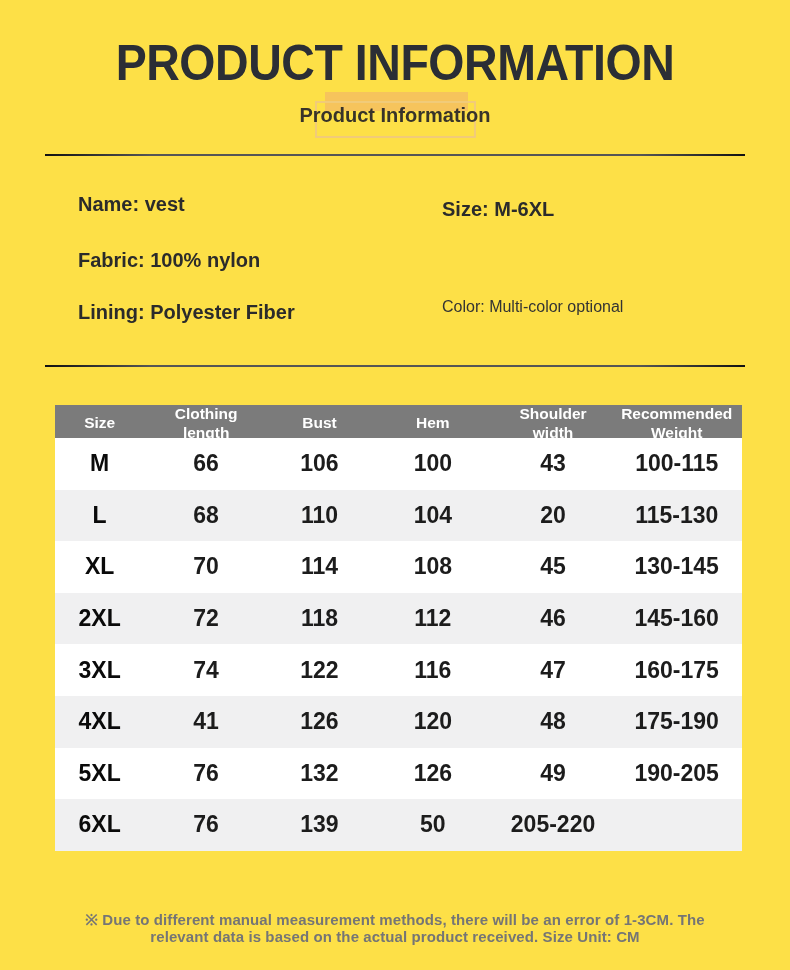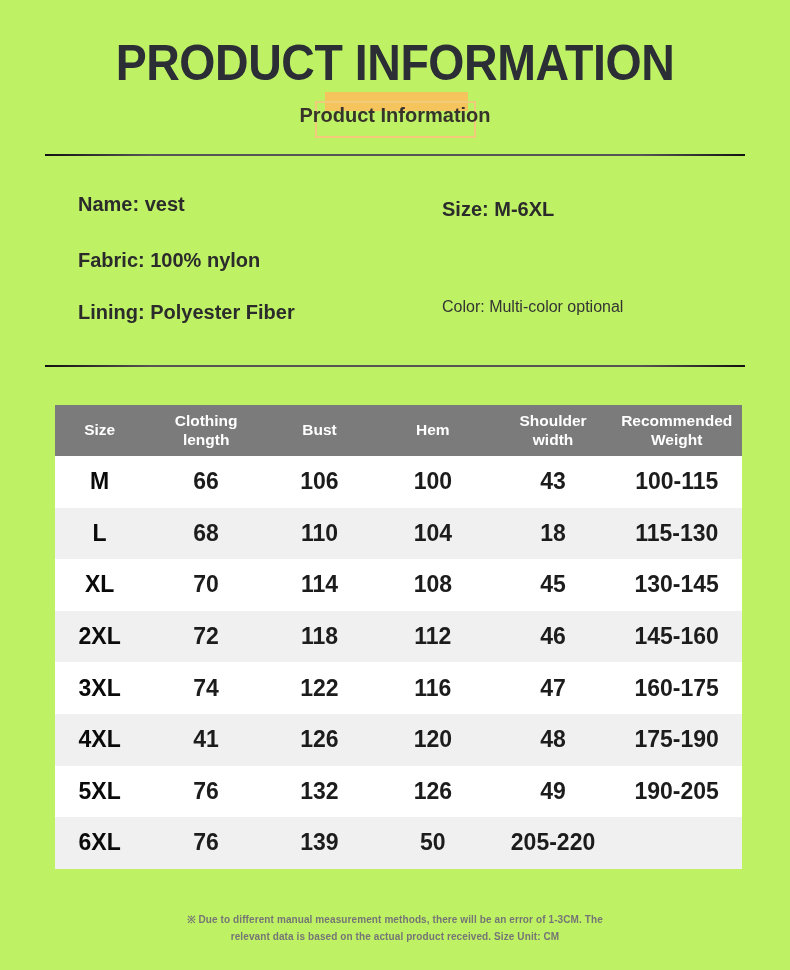--- a/index.html
+++ b/index.html
@@ -1,21 +1,21 @@
 <!DOCTYPE html>
 <html><head>
 <meta charset="utf-8">
 <style>
   * { margin: 0; padding: 0; box-sizing: border-box; }
   html, body { background: #ffffff; }
   .page {
     position: relative;
     width: 790px;
     height: 970px;
-    background: #bef264;
+    background: #fde047;
     font-family: "Liberation Sans", sans-serif;
     overflow: hidden;
     padding-left: 20px;
   }
 
   
   .main-title {
     position: absolute;
     top: 34px;
     left: 0;
@@ -91,21 +91,21 @@
     top: 405px;
     width: 687px;
   }
   .t-row {
     display: grid;
     grid-template-columns: 13% 18% 15% 18% 17% 19%;
     align-items: center;
   }
   .t-head {
     background: #7b7b7b;
-    height: 51px;
+    height: 33px;
   }
   .th {
     color: #ffffff;
     font-weight: 700;
     font-size: 15.5px;
     line-height: 1.22;
     text-align: center;
     white-space: pre-line;
   }
   .t-body .t-row { height: 51.6px; background: #ffffff; }
@@ -118,21 +118,21 @@
   }
   .td.size-cell { font-weight: 700; color: #0a0a0a; }
 
   
   .footnote {
     position: absolute;
     top: 911px;
     left: 0;
     width: 100%;
     text-align: center;
-    font-size: 10px;
+    font-size: 15px;
     font-weight: 700;
     color: #757575;
     line-height: 17px;
     letter-spacing: 0.1px;
   }
 </style>
 </head>
 <body>
 
 <div class="page">
@@ -172,21 +172,21 @@
           <div class="td">106</div>
           <div class="td">100</div>
           <div class="td">43</div>
           <div class="td">100-115</div>
         </div>
         <div class="t-row">
           <div class="td size-cell">L</div>
           <div class="td">68</div>
           <div class="td">110</div>
           <div class="td">104</div>
-          <div class="td">18</div>
+          <div class="td">20</div>
           <div class="td">115-130</div>
         </div>
         <div class="t-row">
           <div class="td size-cell">XL</div>
           <div class="td">70</div>
           <div class="td">114</div>
           <div class="td">108</div>
           <div class="td">45</div>
           <div class="td">130-145</div>
         </div>

